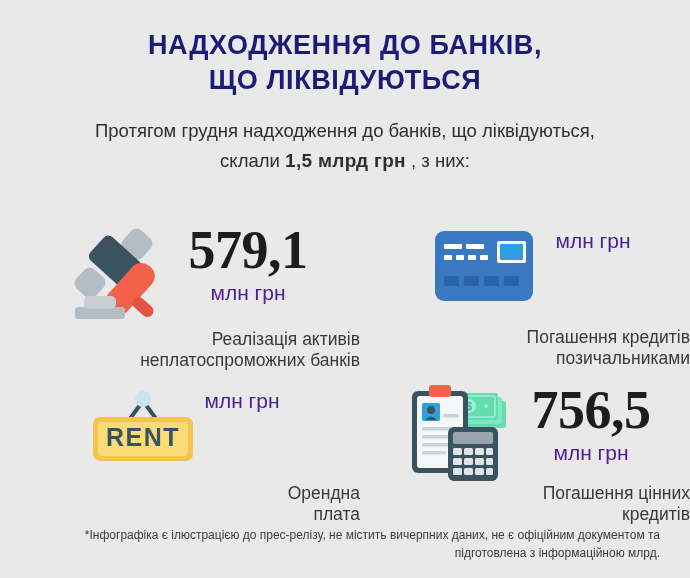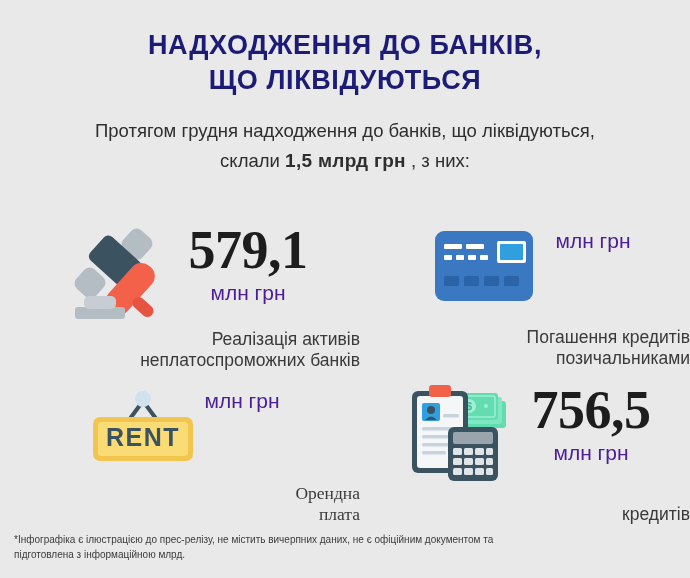--- a/index.html
+++ b/index.html
@@ -101,44 +101,45 @@
   .cell-1 .cell-inner { padding-left: 14px; }
   .cell-1 .value-wrap { margin-left: 12px; }
   .cell-2 .cell-inner { padding-left: 10px; }
   .cell-2 .value-wrap { margin-left: 16px; }
   .cell-3 .cell-inner { padding-left: 8px; }
   .cell-3 .value-wrap { margin-left: 6px; }
   .cell-4 .cell-inner { padding-left: 8px; }
   .cell-4 .value-wrap { margin-left: 14px; }
 
   .cell-1 .caption { margin-top: 8px; }
-  .cell-3 .caption { margin-top: 2px; margin-left: 10px; font-family: Liberation Serif, serif; }
+  .cell-3 .caption { margin-top: 2px; margin-left: 10px; }
   .cell-4 .caption { margin-top: 2px; }
 
   
   .gavel { position: absolute; left: 2px; top: 2px; width: 106px; height: 96px; }
 
   
   .card { position: absolute; left: 6px; top: 10px; width: 98px; height: 70px; }
 
   
   .rent { position: absolute; left: 0px; top: 8px; width: 110px; height: 80px; }
 
   
   .docs { position: absolute; left: 2px; top: 2px; width: 104px; height: 100px; }
 
   
   .footnote {
     position: absolute;
     left: 14px;
     right: 30px;
     bottom: 16px;
-    font-size: 10px;
+    font-size: 12px;
     line-height: 1.45;
     color: #3b3b3b;
+    text-align: right;
   }
 </style>
 </head>
 <body>
 
 <div class="header">
   <h1 class="title">
     <span>НАДХОДЖЕННЯ ДО БАНКІВ,</span><br>
     <span>ЩО ЛІКВІДУЮТЬСЯ</span>
   </h1>
@@ -293,21 +294,21 @@
             </g>
           </g>
         </svg>
       </div>
       <div class="value-wrap">
         <div class="value">756,5</div>
         <div class="unit">млн грн</div>
       </div>
     </div>
     <div class="caption">
-      <br>
+      <span>Погашення цінних</span><br>
       <span>кредитів</span>
     </div>
   </div>
 
 </div>
 
 <div class="footnote">
   <span>*Інфографіка є ілюстрацією до прес-релізу,  не містить вичерпних даних, не є офіційним документом та</span><br>
   <span>підготовлена з інформаційною млрд.</span>
 </div>

